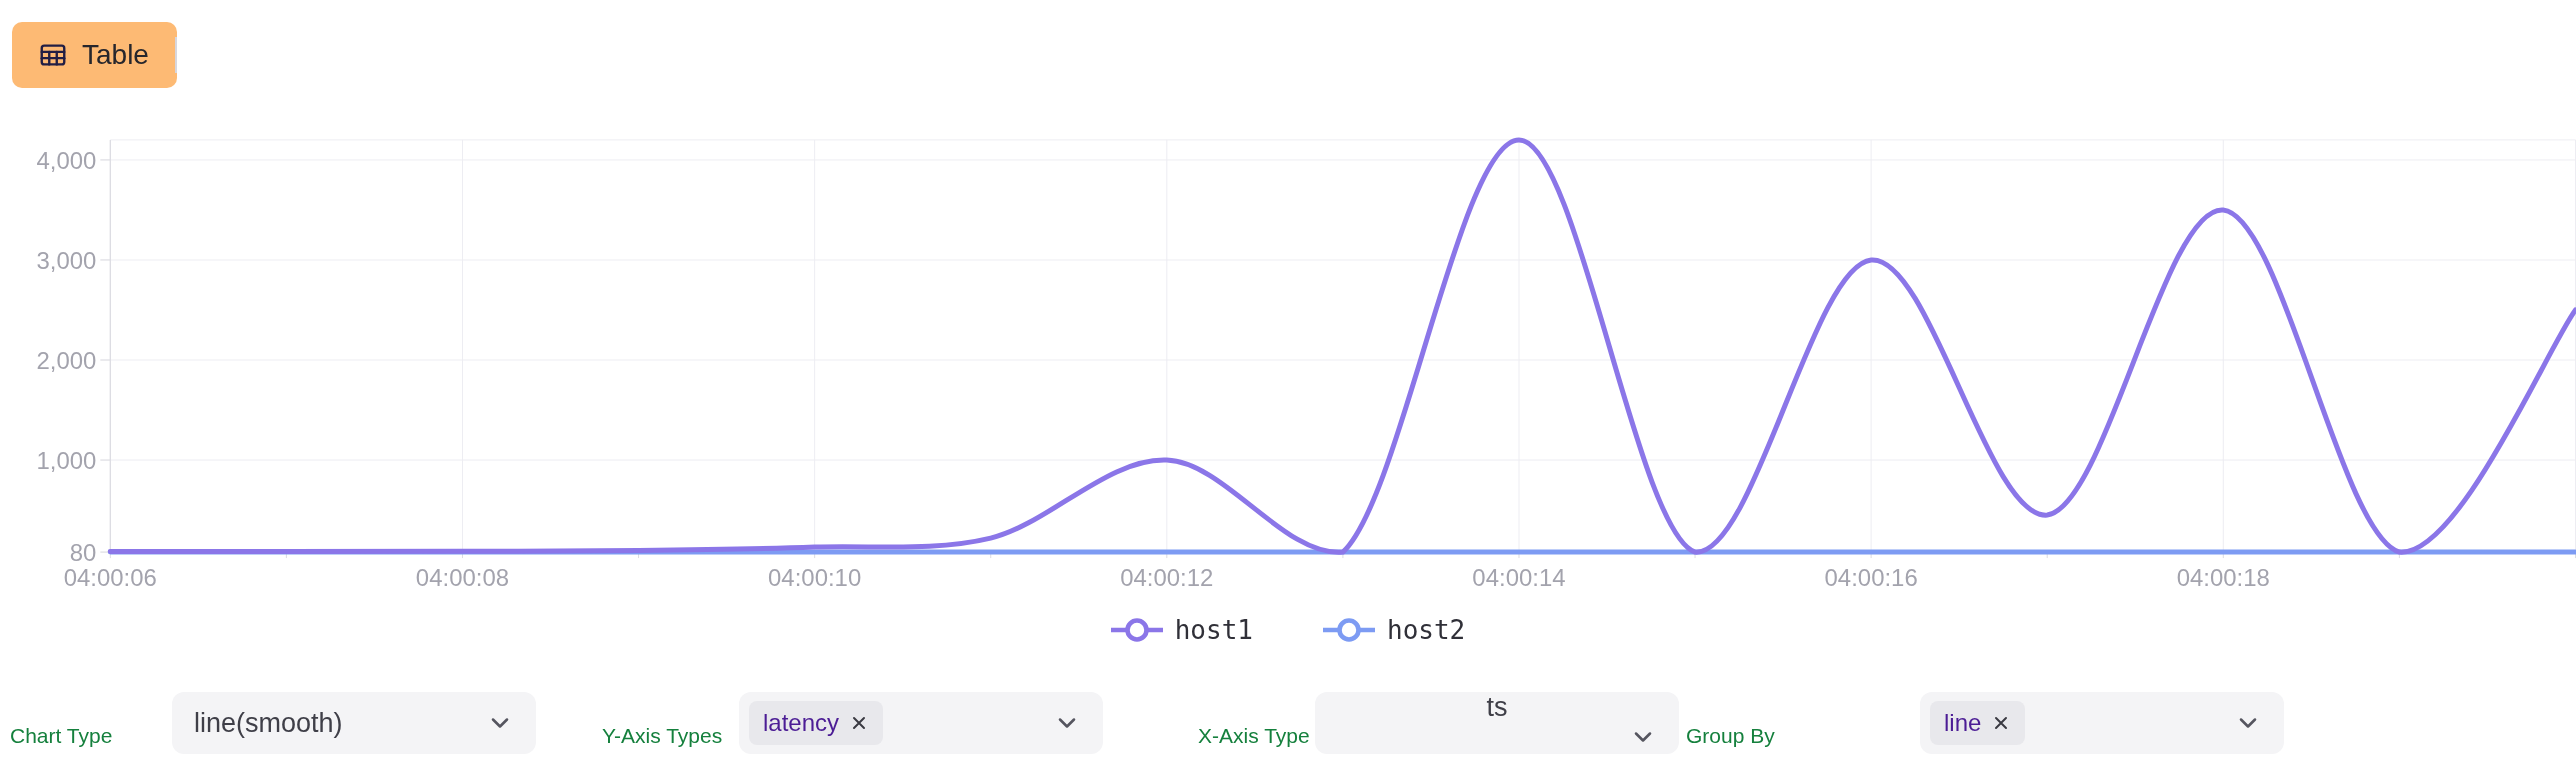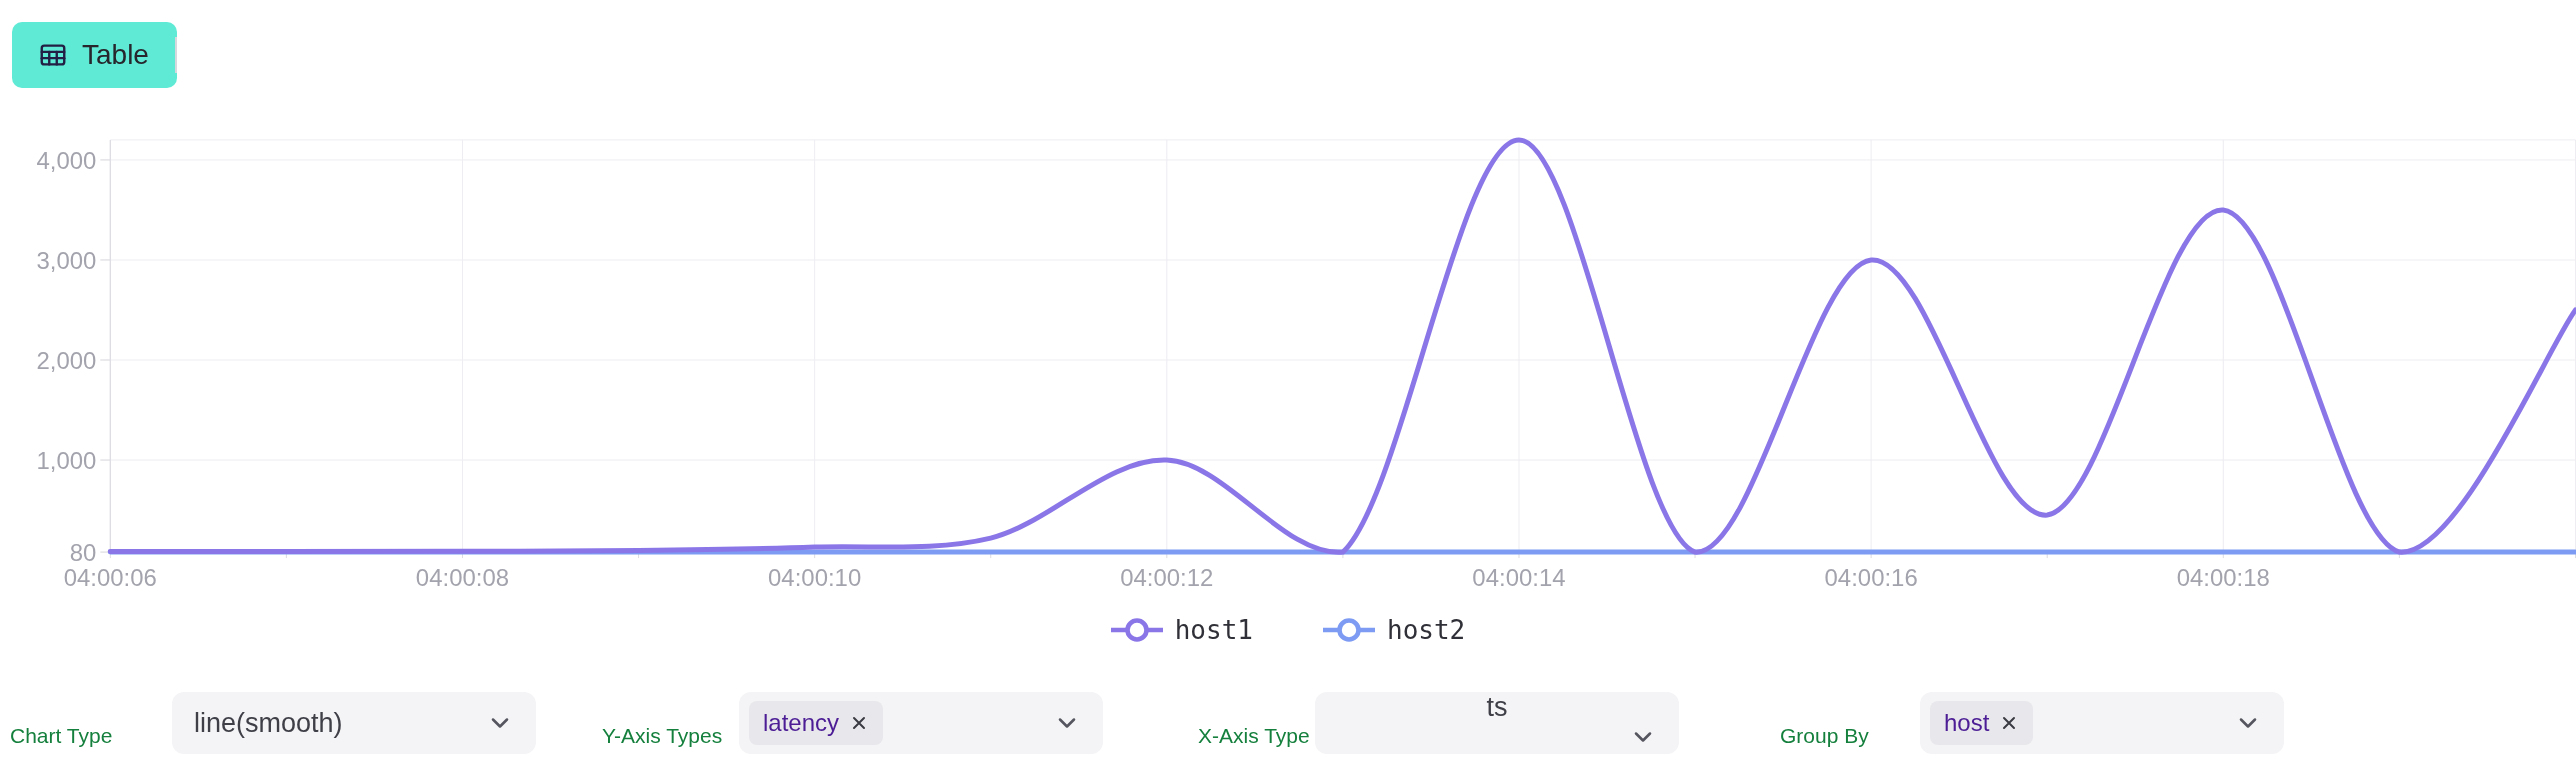--- a/index.html
+++ b/index.html
@@ -1,20 +1,20 @@
 <!DOCTYPE html>
 <html><head>
 <meta charset="utf-8">
 <style>
   html,body{margin:0;padding:0;background:#fff;}
   .screen{position:relative;width:2576px;height:773px;background:#ffffff;overflow:hidden;
           font-family:"Liberation Sans",sans-serif;}
 
   
-  .seg{position:absolute;left:12px;top:22px;height:66px;background:#5eead4;border-radius:10px;
+  .seg{position:absolute;left:12px;top:22px;height:66px;background:#fdba74;border-radius:10px;
        display:flex;align-items:center;}
   .seg-btn{display:flex;align-items:center;gap:14px;height:100%;padding:0 26px;background:transparent;
            border:none;cursor:pointer;font-family:"Liberation Sans",sans-serif;}
   .seg-label{font-size:28px;color:#26262c;}
   .seg-label.active{color:#7c3aed;font-weight:bold;}
   .seg-divider{width:2px;height:36px;background:#d7d7de;}
 
   
   #chart-svg{position:absolute;left:0;top:90px;}
   .legend{position:absolute;left:0;top:615px;width:2576px;display:flex;justify-content:center;
@@ -159,24 +159,24 @@
     <div class="ctrl-label" style="left:1198px;">X-Axis Type</div>
     <div class="select" style="left:1315px;flex-direction:column;">
       <span class="sel-value">ts</span>
       <span class="chevron">
         <svg width="28" height="28" viewBox="0 0 24 24" fill="none" stroke="#55555f" stroke-width="2.2" stroke-linecap="round" stroke-linejoin="round">
             <path d="m6 9 6 6 6-6"></path>
           </svg>
       </span>
     </div>
 
-    <div class="ctrl-label" style="left:1780px;">Group By</div>
+    <div class="ctrl-label" style="left:1686px;">Group By</div>
     <div class="select multi" style="left:1920px;">
       <span class="chip">
-        <span>host</span>
+        <span>line</span>
         <span class="chip-x">
           <svg width="20" height="20" viewBox="0 0 24 24" fill="none" stroke="#3a3a42" stroke-width="2.4" stroke-linecap="round">
               <path d="M18 6 6 18M6 6l12 12"></path>
             </svg>
         </span>
       </span>
       <span class="chevron">
         <svg width="28" height="28" viewBox="0 0 24 24" fill="none" stroke="#55555f" stroke-width="2.2" stroke-linecap="round" stroke-linejoin="round">
             <path d="m6 9 6 6 6-6"></path>
           </svg>

